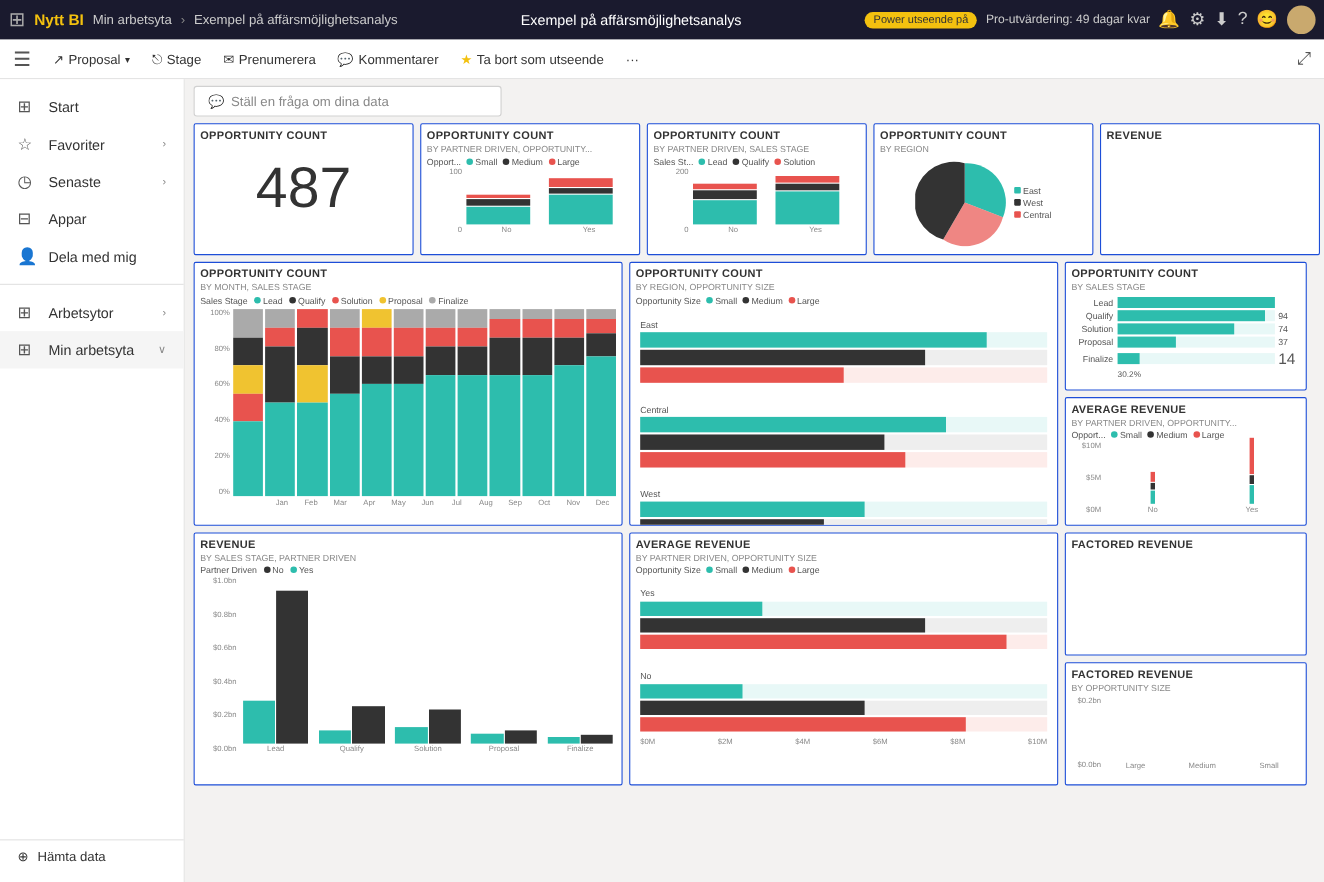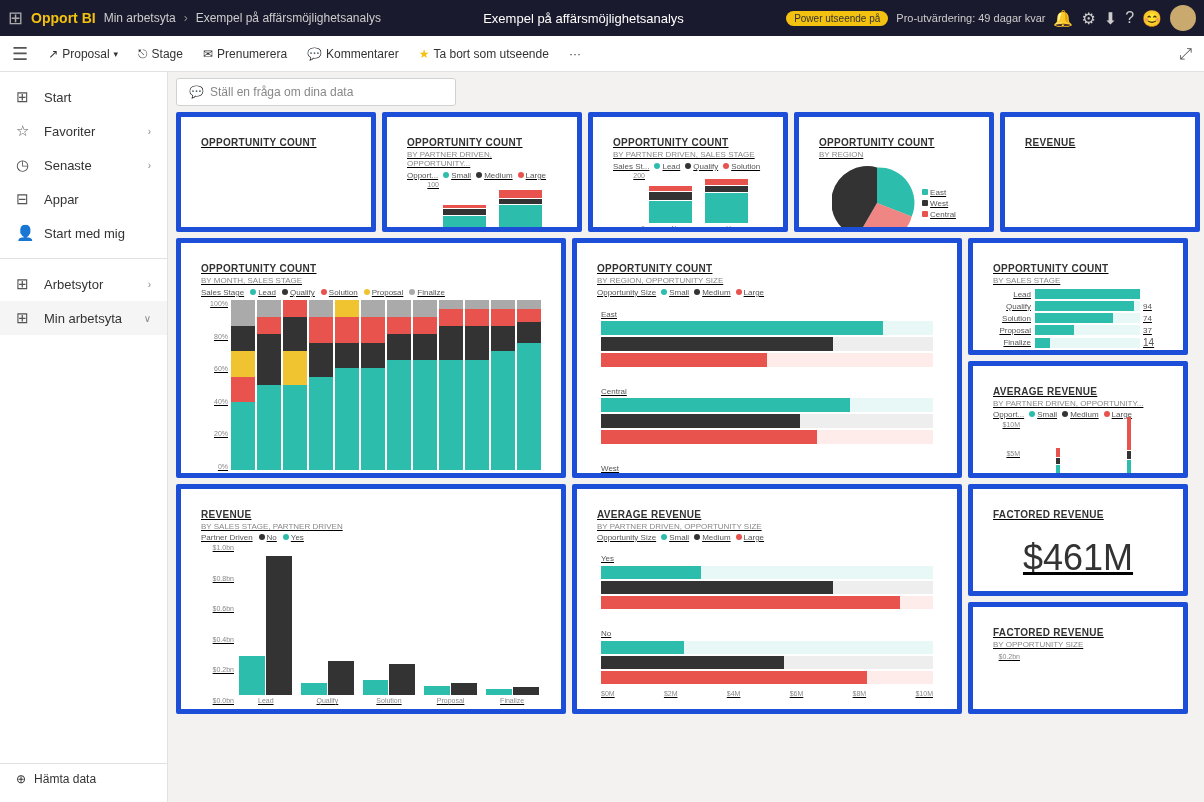--- a/index.html
+++ b/index.html
@@ -27,35 +27,35 @@
     .sidebar-item .si-icon { font-size: 15px; color: #555; width: 18px; }
     .sidebar-item .si-chevron { margin-left: auto; font-size: 10px; color: #888; }
 
     
     .content { flex: 1; overflow: auto; padding: 6px 8px; background: #f3f2f1; }
 
     
     .qa-bar { background: #fff; border: 1px solid #d1d1d1; border-radius: 3px; padding: 6px 12px; font-size: 12px; color: #888; margin-bottom: 6px; display: flex; align-items: center; gap: 6px; width: 280px; }
 
     
-    .card { background: #fff; border: 5px solid #1d4ed8; border-radius: 2px; padding: 20px; overflow: hidden; text-decoration: underline; }
+    .card { background: #fff; border: 1px solid #1d4ed8; border-radius: 2px; padding: 5px; overflow: hidden; }
     .card-title { font-size: 10px; font-weight: 600; color: #333; text-transform: uppercase; letter-spacing: 0.3px; margin-bottom: 2px; }
     .big-number { font-size: 42px; font-weight: 300; color: #333; line-height: 1; margin-top: 12px; text-align: center; }
 
     
     .row1 { display: grid; grid-template-columns: 200px 200px 200px 200px 200px; gap: 6px; margin-bottom: 6px; }
     .row2 { display: grid; grid-template-columns: 390px 390px 220px; gap: 6px; margin-bottom: 6px; }
     .row3 { display: grid; grid-template-columns: 390px 390px 220px; gap: 6px; }
   </style>
 </head>
 <body>
 
 <div class="top-bar">
   <span style="font-size:18px; color:#aaa;">⊞</span>
-  <span style="color:#f3c10f; font-weight:700; font-size:14px;">Opport BI</span>
+  <span style="color:#f3c10f; font-weight:700; font-size:14px;">Nytt BI</span>
   <span style="color:#ccc; font-size:12px; cursor:pointer;">Min arbetsyta</span>
   <span style="color:#888;">›</span>
   <span style="color:#ccc; font-size:12px; cursor:pointer;">Exempel på affärsmöjlighetsanalys</span>
   <span style="flex:1; text-align:center; font-size:13px; color:#fff;">Exempel på affärsmöjlighetsanalys</span>
   <span style="background:#f3c10f; border-radius:10px; padding:2px 8px; font-size:10px; color:#333;">Power utseende på</span>
   <span style="color:#ccc; font-size:11px;">Pro-utvärdering: 49 dagar kvar</span>
   <span style="color:#ccc; font-size:16px;">🔔</span>
   <span style="color:#ccc; font-size:16px;">⚙</span>
   <span style="color:#ccc; font-size:16px;">⬇</span>
   <span style="color:#ccc; font-size:16px;">?</span>
@@ -106,21 +106,21 @@
       <span class="si-icon">◷</span>
       <span>Senaste</span>
       <span class="si-chevron">›</span>
     </div>
     <div class="sidebar-item">
       <span class="si-icon">⊟</span>
       <span>Appar</span>
     </div>
     <div class="sidebar-item">
       <span class="si-icon">👤</span>
-      <span>Start med mig</span>
+      <span>Dela med mig</span>
     </div>
     <div style="margin: 8px 0; border-top: 1px solid #e1e1e1;"></div>
     <div class="sidebar-item">
       <span class="si-icon">⊞</span>
       <span>Arbetsytor</span>
       <span class="si-chevron">›</span>
     </div>
     <div class="sidebar-item" style="background:#f5f5f5;">
       <span class="si-icon">⊞</span>
       <span>Min arbetsyta</span>
@@ -136,20 +136,21 @@
 
     <div class="qa-bar">
       <span style="color:#888;">💬</span>
       <span style="color:#888; font-size:12px;">Ställ en fråga om dina data</span>
     </div>
 
     <div class="row1">
 
       <div class="card" style="height:120px;">
         <div class="card-title">Opportunity Count</div>
+        <div class="big-number" style="font-size:52px; margin-top:16px;">487</div>
       </div>
 
       <div class="card" style="height:120px;">
         <div class="card-title">Opportunity Count</div>
         <div style="font-size:8px; color:#888;">BY PARTNER DRIVEN, OPPORTUNITY...</div>
         <div style="display:flex; gap:5px; flex-wrap:wrap; font-size:8px; color:#555; margin: 3px 0;">
           <span>Opport...</span>
           <span><span style="display:inline-block;width:6px;height:6px;border-radius:50%;background:#2dbdad;margin-right:2px;"></span>Small</span>
           <span><span style="display:inline-block;width:6px;height:6px;border-radius:50%;background:#333;margin-right:2px;"></span>Medium</span>
           <span><span style="display:inline-block;width:6px;height:6px;border-radius:50%;background:#e8534e;margin-right:2px;"></span>Large</span>
@@ -451,21 +452,21 @@
               <div style="flex:1; position:relative; height:10px; background:#e8f8f7;">
                 <div style="position:absolute; left:0; top:0; height:100%; width:37%; background:#2dbdad;"></div>
               </div>
               <span style="font-size:8px; color:#555; margin-left:3px; width:20px;">37</span>
             </div>
             <div style="display:flex; align-items:center;">
               <div style="width:42px; font-size:8px; color:#555; text-align:right; padding-right:4px;">Finalize</div>
               <div style="flex:1; position:relative; height:10px; background:#e8f8f7;">
                 <div style="position:absolute; left:0; top:0; height:100%; width:14%; background:#2dbdad;"></div>
               </div>
-              <span style="font-size:10px; color:#555; margin-left:3px; width:20px;">14</span>
+              <span style="font-size:14px; color:#555; margin-left:3px; width:20px;">14</span>
             </div>
             <div style="font-size:7.5px; color:#555; margin-top:2px; padding-left:42px;">30.2%</div>
           </div>
         </div>
 
         <div class="card" style="height:117px;">
           <div class="card-title">Average Revenue</div>
           <div style="font-size:8px; color:#888;">BY PARTNER DRIVEN, OPPORTUNITY...</div>
           <div style="display:flex; gap:5px; font-size:8px; color:#555; margin: 2px 0;">
             <span>Opport...</span>
@@ -613,21 +614,20 @@
               <span>$8M</span>
               <span>$10M</span>
           </div>
         </div>
       </div>
 
       <div style="display:flex; flex-direction:column; gap:6px;">
 
         <div class="card" style="height:112px;">
           <div class="card-title">Factored Revenue</div>
-          <div class="big-number" style="font-size:36px; margin-top:20px; text-align:center;">$461M</div>
         </div>
 
         <div class="card" style="height:112px;">
           <div class="card-title">Factored Revenue</div>
           <div style="font-size:8px; color:#888;">BY OPPORTUNITY SIZE</div>
           <div style="display:flex;">
             <div style="display:flex; flex-direction:column; justify-content:space-between; font-size:7px; color:#888; height:65px; text-align:right; padding-right:3px; width:30px; margin-top:4px;">
               <span>$0.2bn</span>
                 <span>$0.0bn</span>
             </div>

